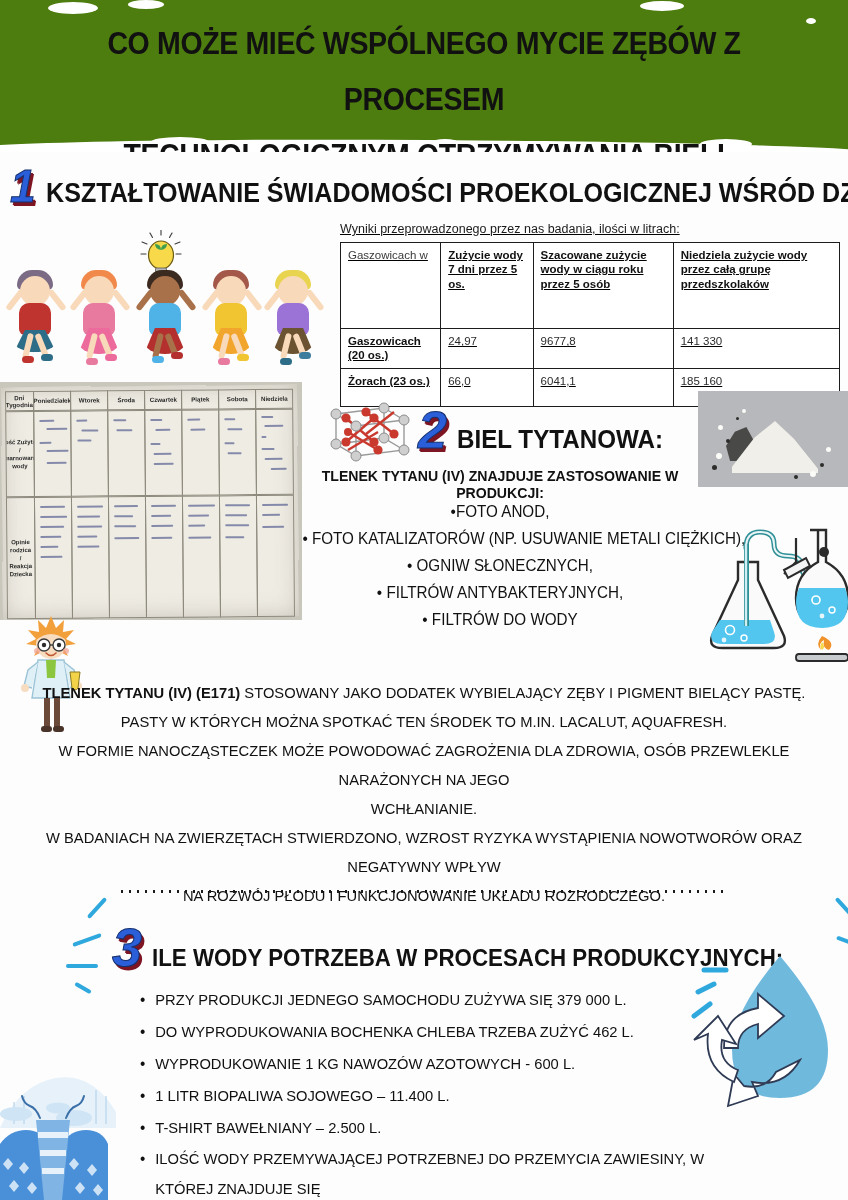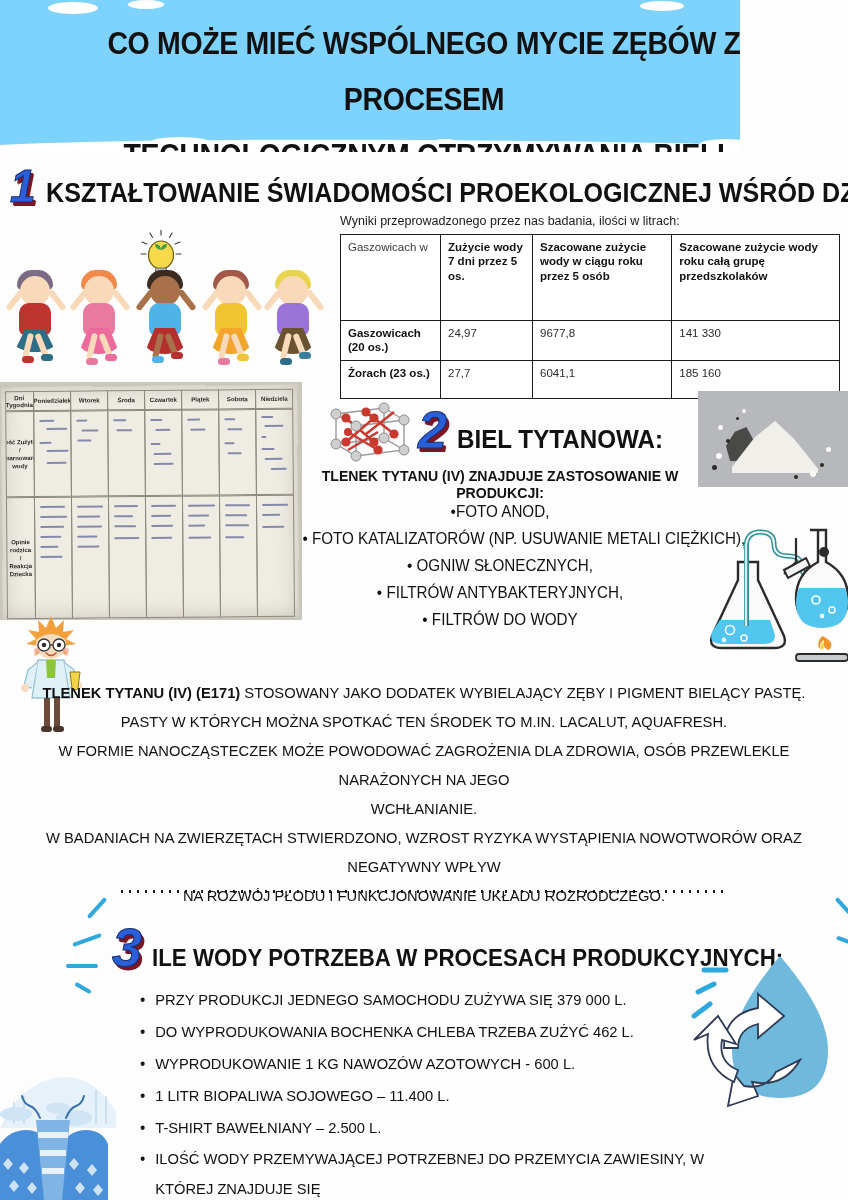--- a/index.html
+++ b/index.html
@@ -18,23 +18,23 @@
     position: relative;
     width: 848px;
     height: 1200px;
     background: #fdfdfd;
   }
 
   
   .header {
     position: absolute;
     left: 0; top: 0;
-    width: 740px;
+    width: 848px;
     height: 152px;
-    background: #7dd3fc;
+    background: #4d7c0f;
     overflow: hidden;
     text-decoration: underline;
   }
   .header .splash-top,
   .header .splash-bot {
     position: absolute;
     background: #ffffff;
   }
   .header .splash-top {
     left: -30px; top: -22px; width: 920px; height: 18px;
@@ -126,21 +126,21 @@
     border-radius: 3px; }
   .kid .leg.l { left: 17px; top: 63px; transform: rotate(14deg); }
   .kid .leg.r { left: 31px; top: 63px; transform: rotate(-22deg); }
   .kid .arm { position: absolute; width: 6px; height: 24px; background: #f8d9b9;
     border-radius: 3px; }
   .kid .arm.l { left: 4px; top: 18px; transform: rotate(38deg); }
   .kid .arm.r { left: 46px; top: 18px; transform: rotate(-38deg); }
   .kid .shoe { position: absolute; width: 12px; height: 7px; border-radius: 4px; }
 
   
-  .tbl-wrap { position: absolute; left: 340px; top: 214px; width: 508px; }
+  .tbl-wrap { position: absolute; left: 340px; top: 222px; width: 508px; text-decoration: underline; }
   .tbl-cap {
     font-family: "Liberation Sans", sans-serif;
     font-size: 12.5px; color: #1a1a1a; margin-bottom: 6px;
   }
   table.data {
     border-collapse: collapse;
     width: 500px;
     background: #fff;
     font-family: "Liberation Sans", sans-serif;
   }
@@ -389,31 +389,31 @@
   </div>
 
   <div class="tbl-wrap">
     <div class="tbl-cap">Wyniki przeprowadzonego przez nas badania, ilości w litrach:</div>
     <table class="data">
       <tbody>
           <tr class="head">
         <th class="plain">Gaszowicach w</th>
         <th>Zużycie wody 7 dni przez  5 os.</th>
         <th>Szacowane zużycie wody w ciągu roku przez 5 osób</th>
-        <th>Szacowane zużycie wody roku całą grupę przedszkolaków</th>
+        <th>Niedziela zużycie wody przez całą grupę przedszkolaków</th>
       </tr>
       <tr class="body">
         <td class="rowhead">Gaszowicach (20 os.)</td>
         <td>24,97</td>
         <td>9677,8</td>
         <td>141 330</td>
       </tr>
       <tr class="body">
         <td class="rowhead">Żorach (23 os.)</td>
-        <td>27,7</td>
+        <td>66,0</td>
         <td>6041,1</td>
         <td>185 160</td>
       </tr>
     </tbody>
       </table>
   </div>
 
   <div class="photo-sheet">
     <div class="paper">
       <div class="ws-grid">

